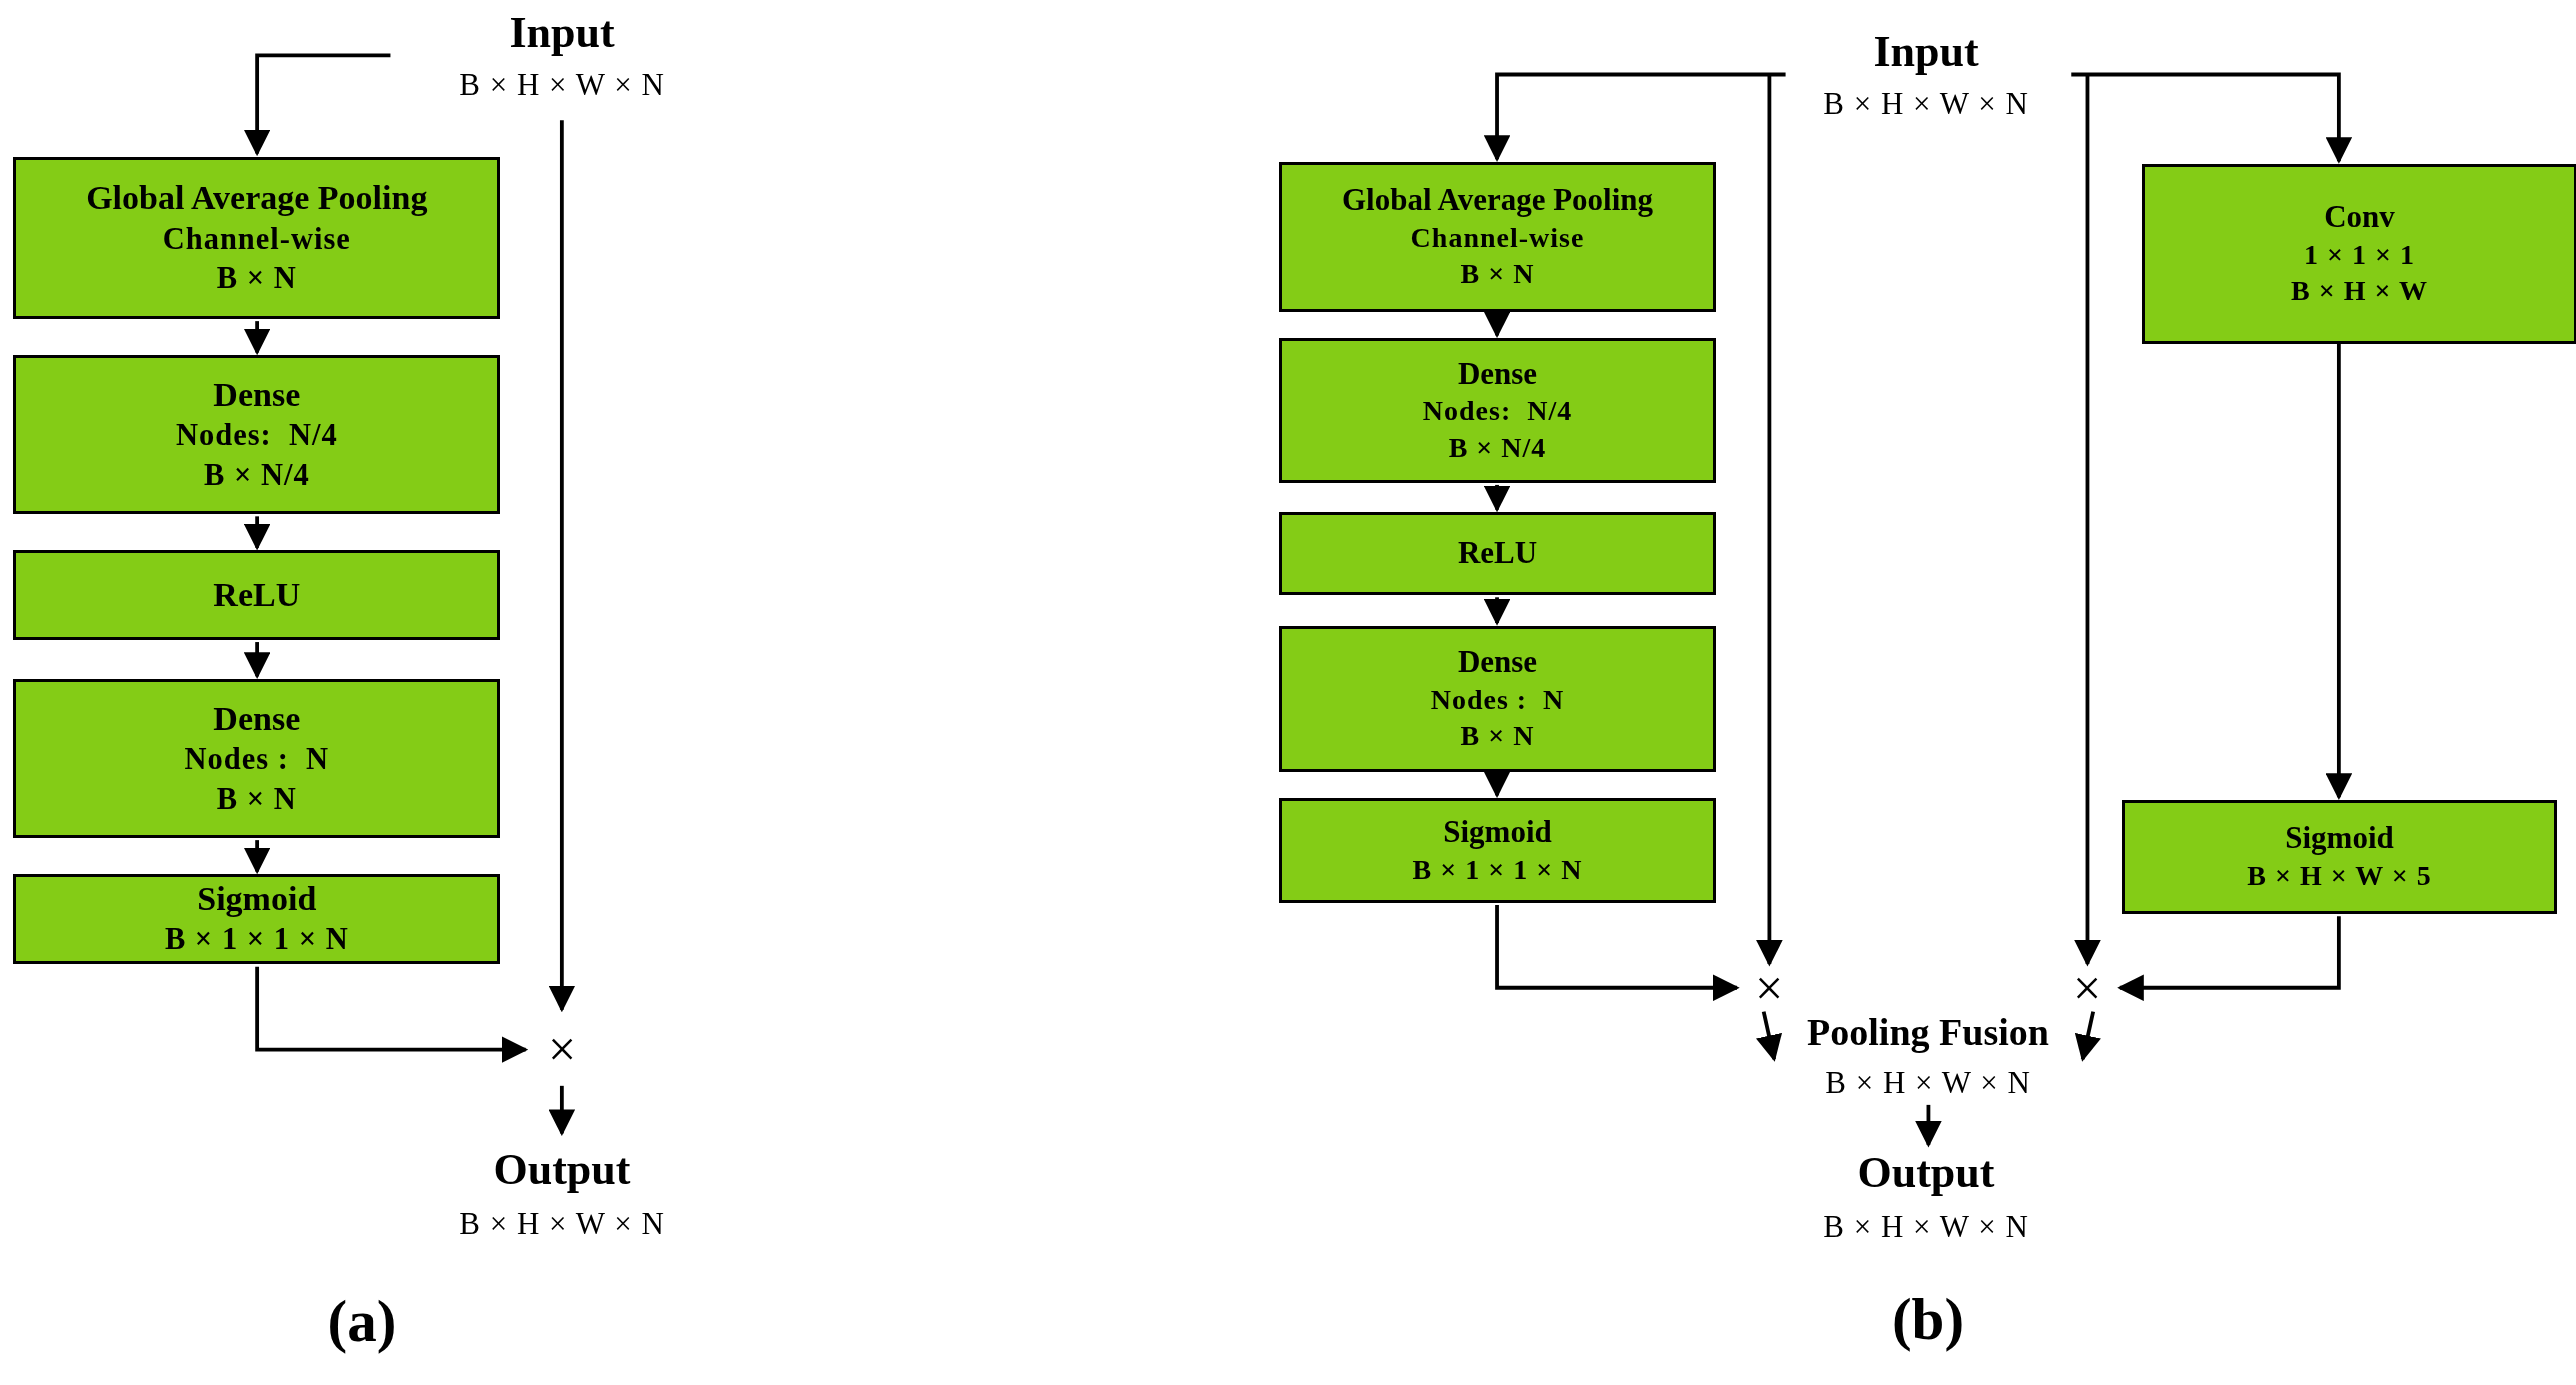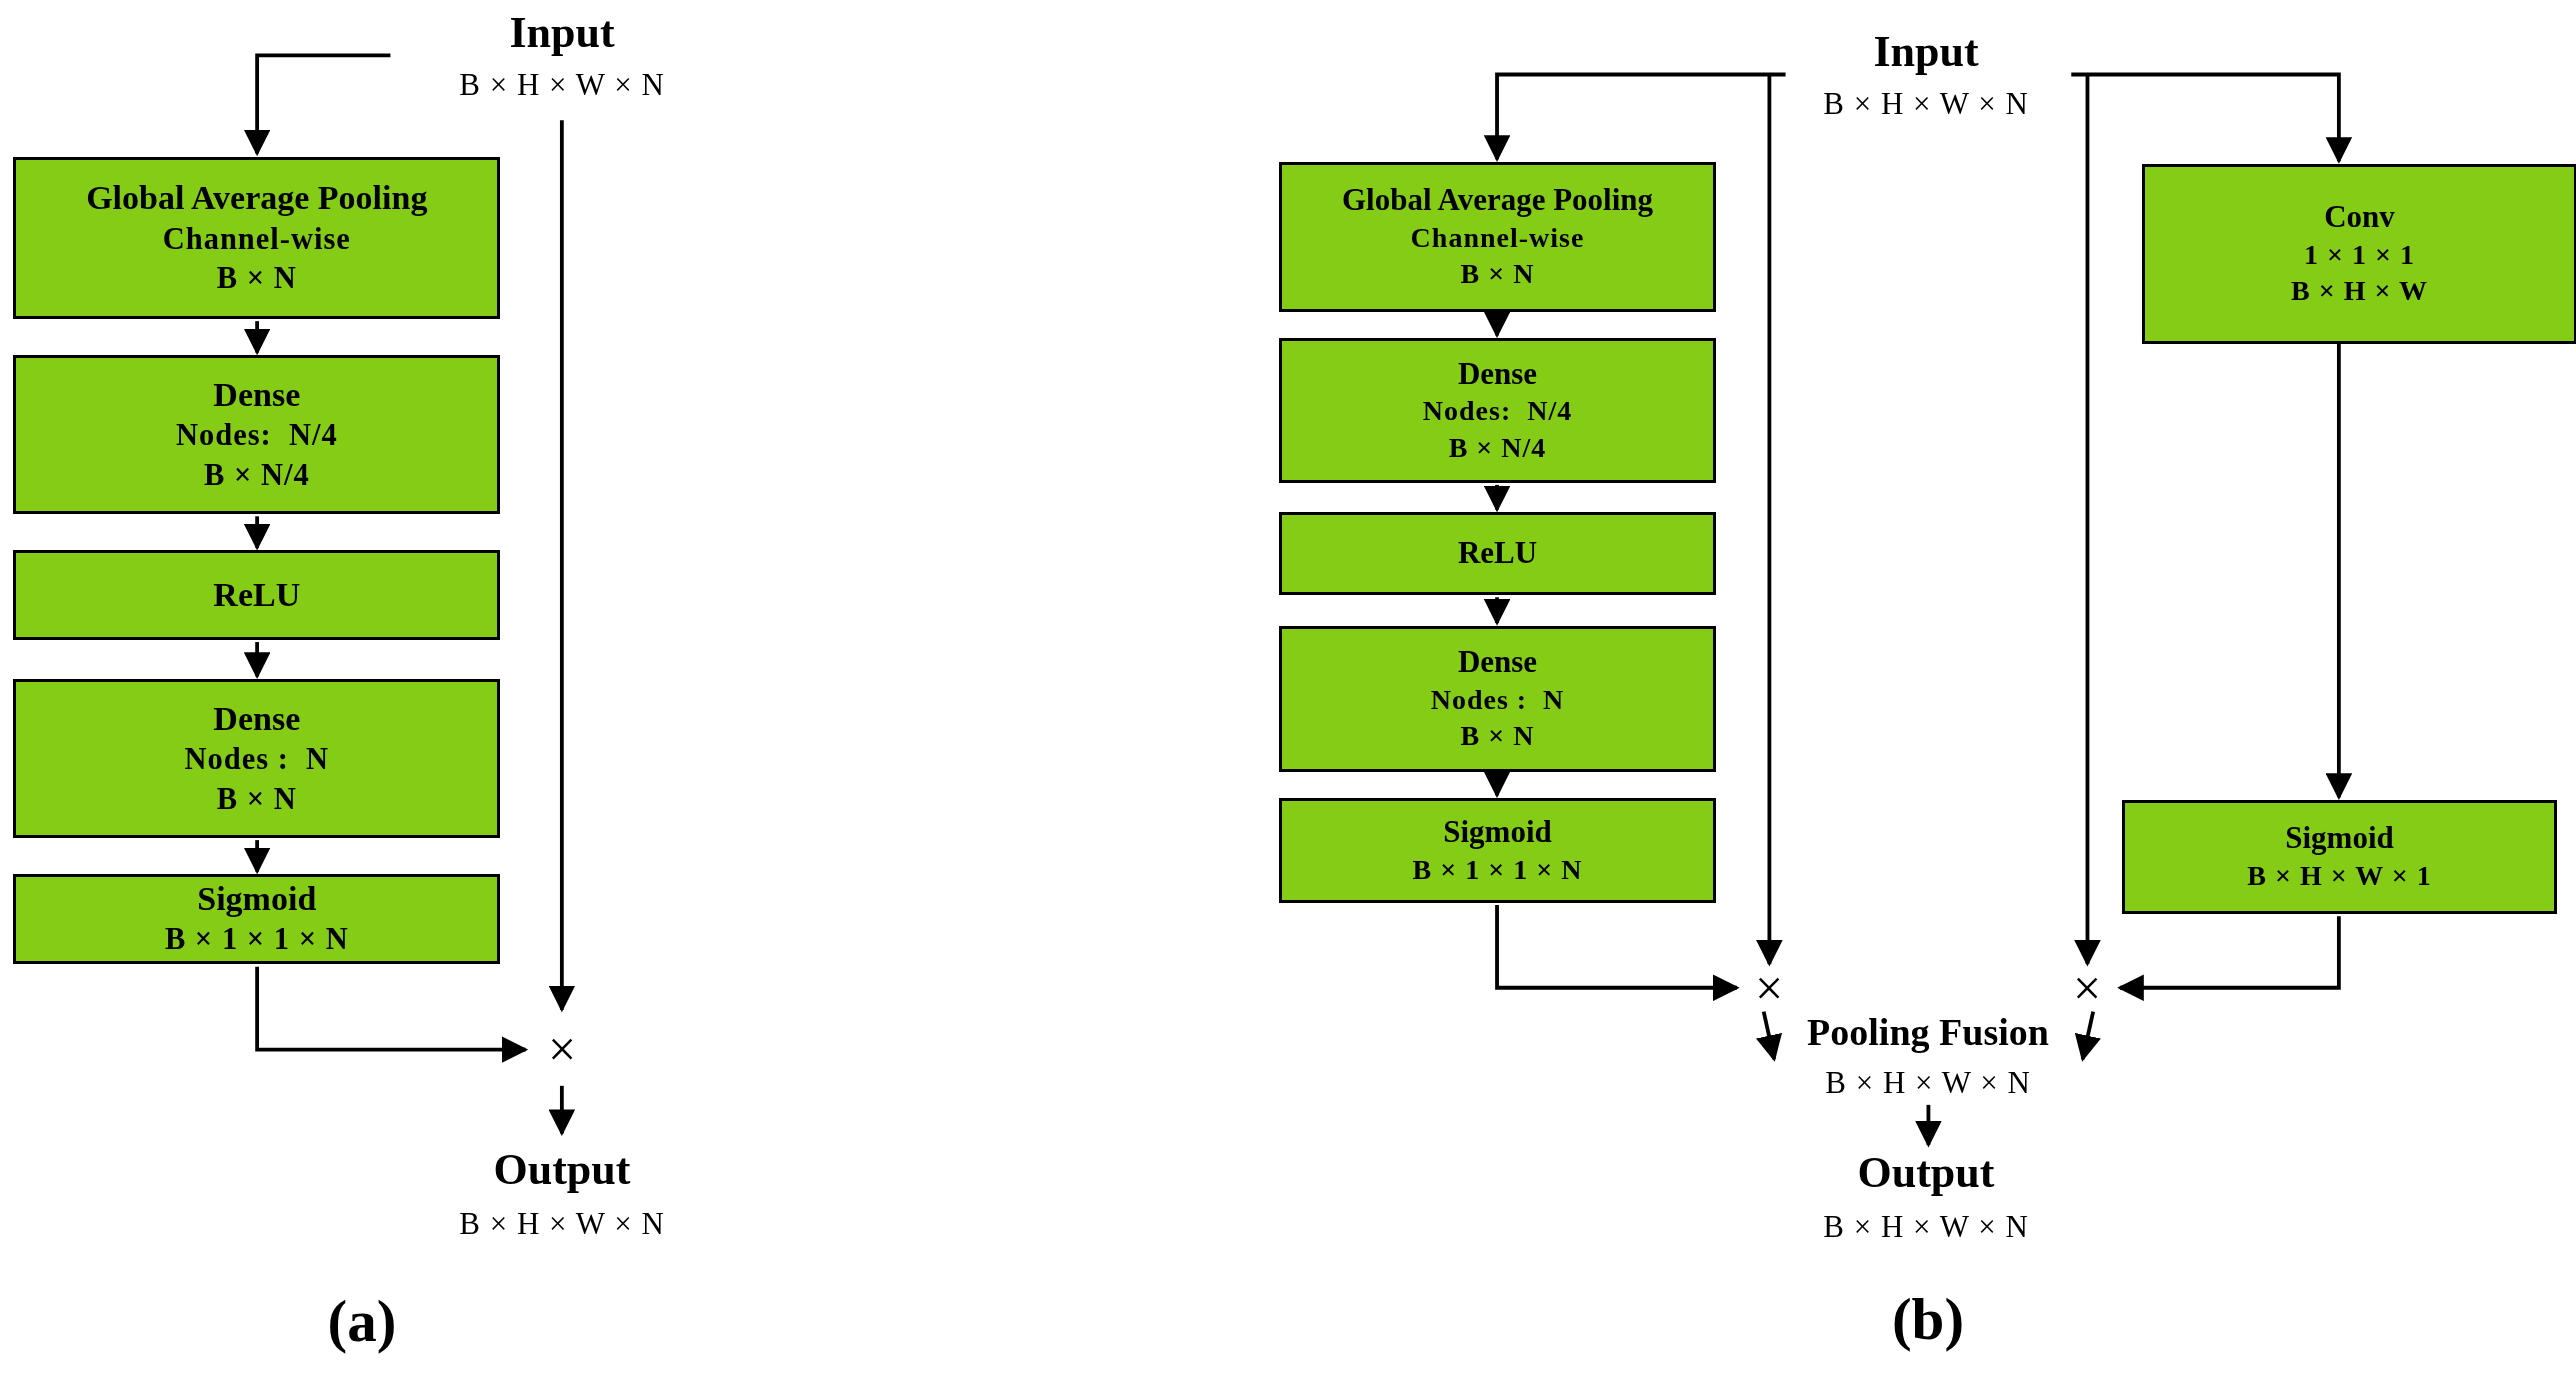--- a/index.html
+++ b/index.html
@@ -162,21 +162,21 @@
     </div>
 
     <div class="box" style="left:2122px; top:164px; width:435px; height:180px;margin-left:20px;">
       <div class="box-title">Conv</div>
       <div class="box-line">1 × 1 × 1</div>
       <div class="box-line">B × H × W</div>
     </div>
 
     <div class="box" style="left:2122px; top:800px; width:435px; height:114px;">
       <div class="box-title">Sigmoid</div>
-      <div class="box-line">B × H × W × 1</div>
+      <div class="box-line">B × H × W × 5</div>
     </div>
 
     <div class="mult" style="left:1769px; top:988px;">×</div>
     <div class="mult" style="left:2087px; top:988px;">×</div>
 
     <div class="t fusion-title" style="left:1928px; top:1011px;">Pooling Fusion</div>
     <div class="t io-shape" style="left:1928px; top:1065px;">B × H × W × N</div>
 
     <div class="t io-title" style="left:1926px; top:1148px;">Output</div>
     <div class="t io-shape" style="left:1926px; top:1209px;">B × H × W × N</div>

